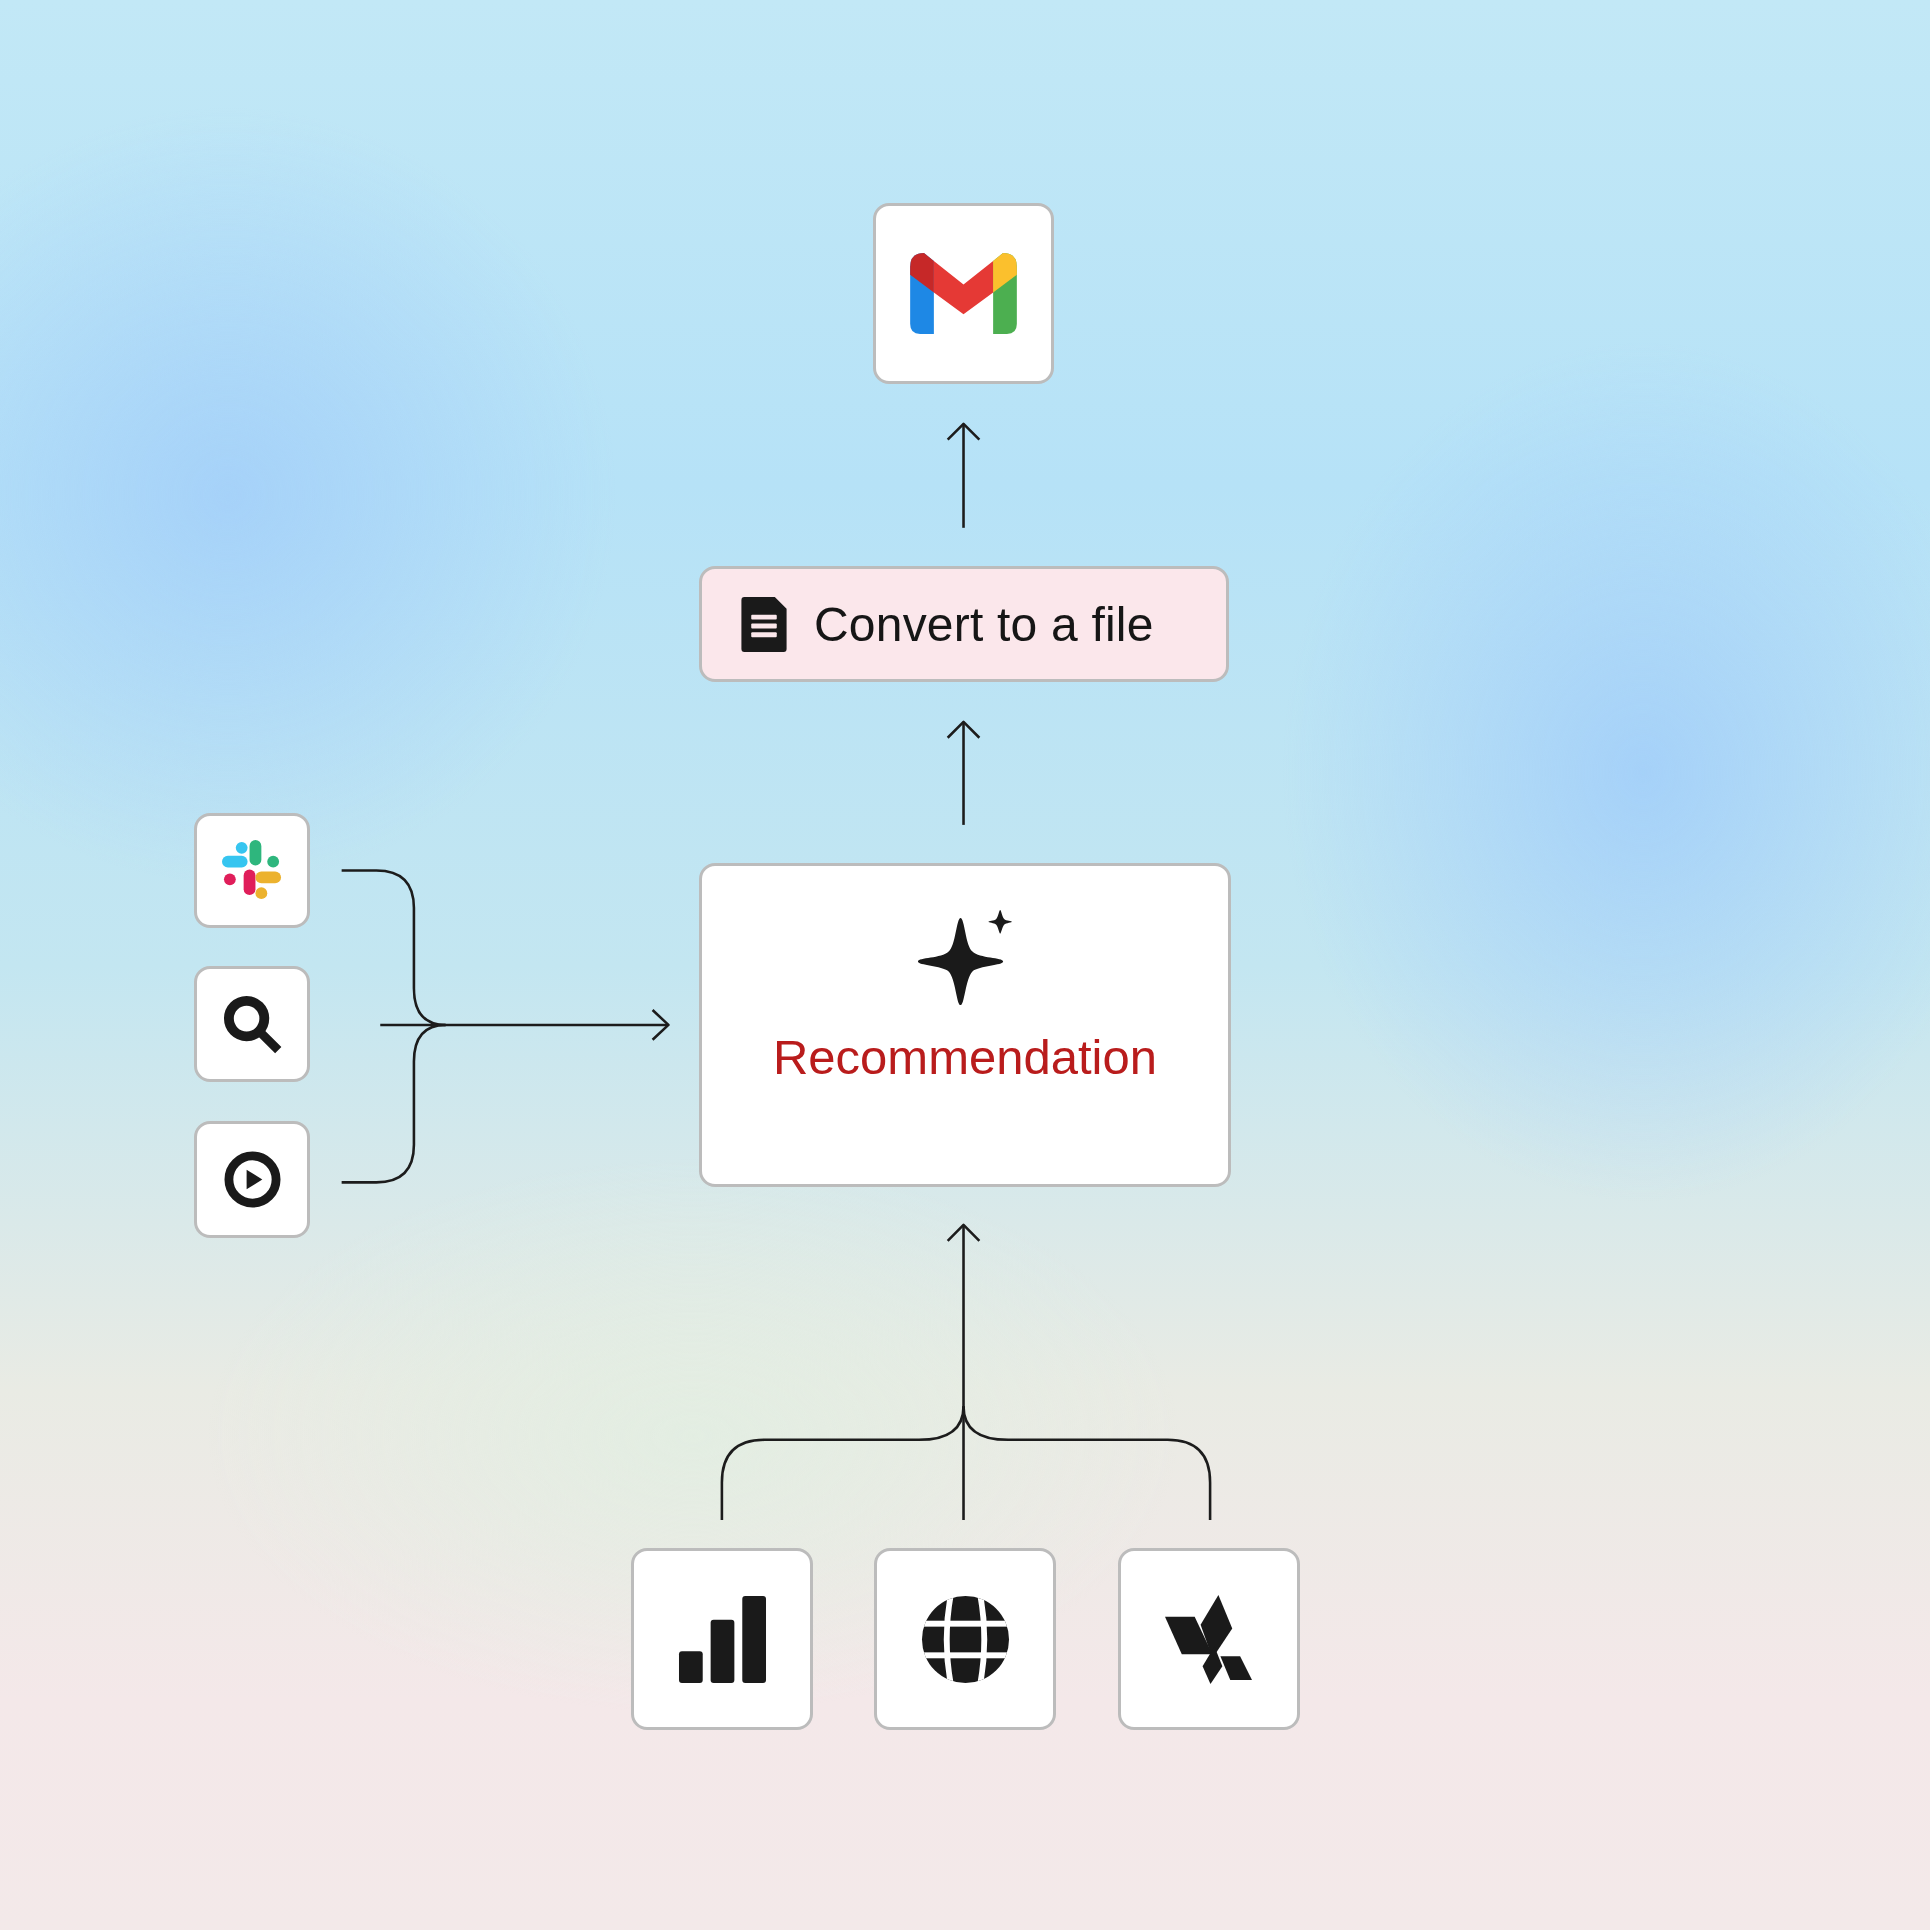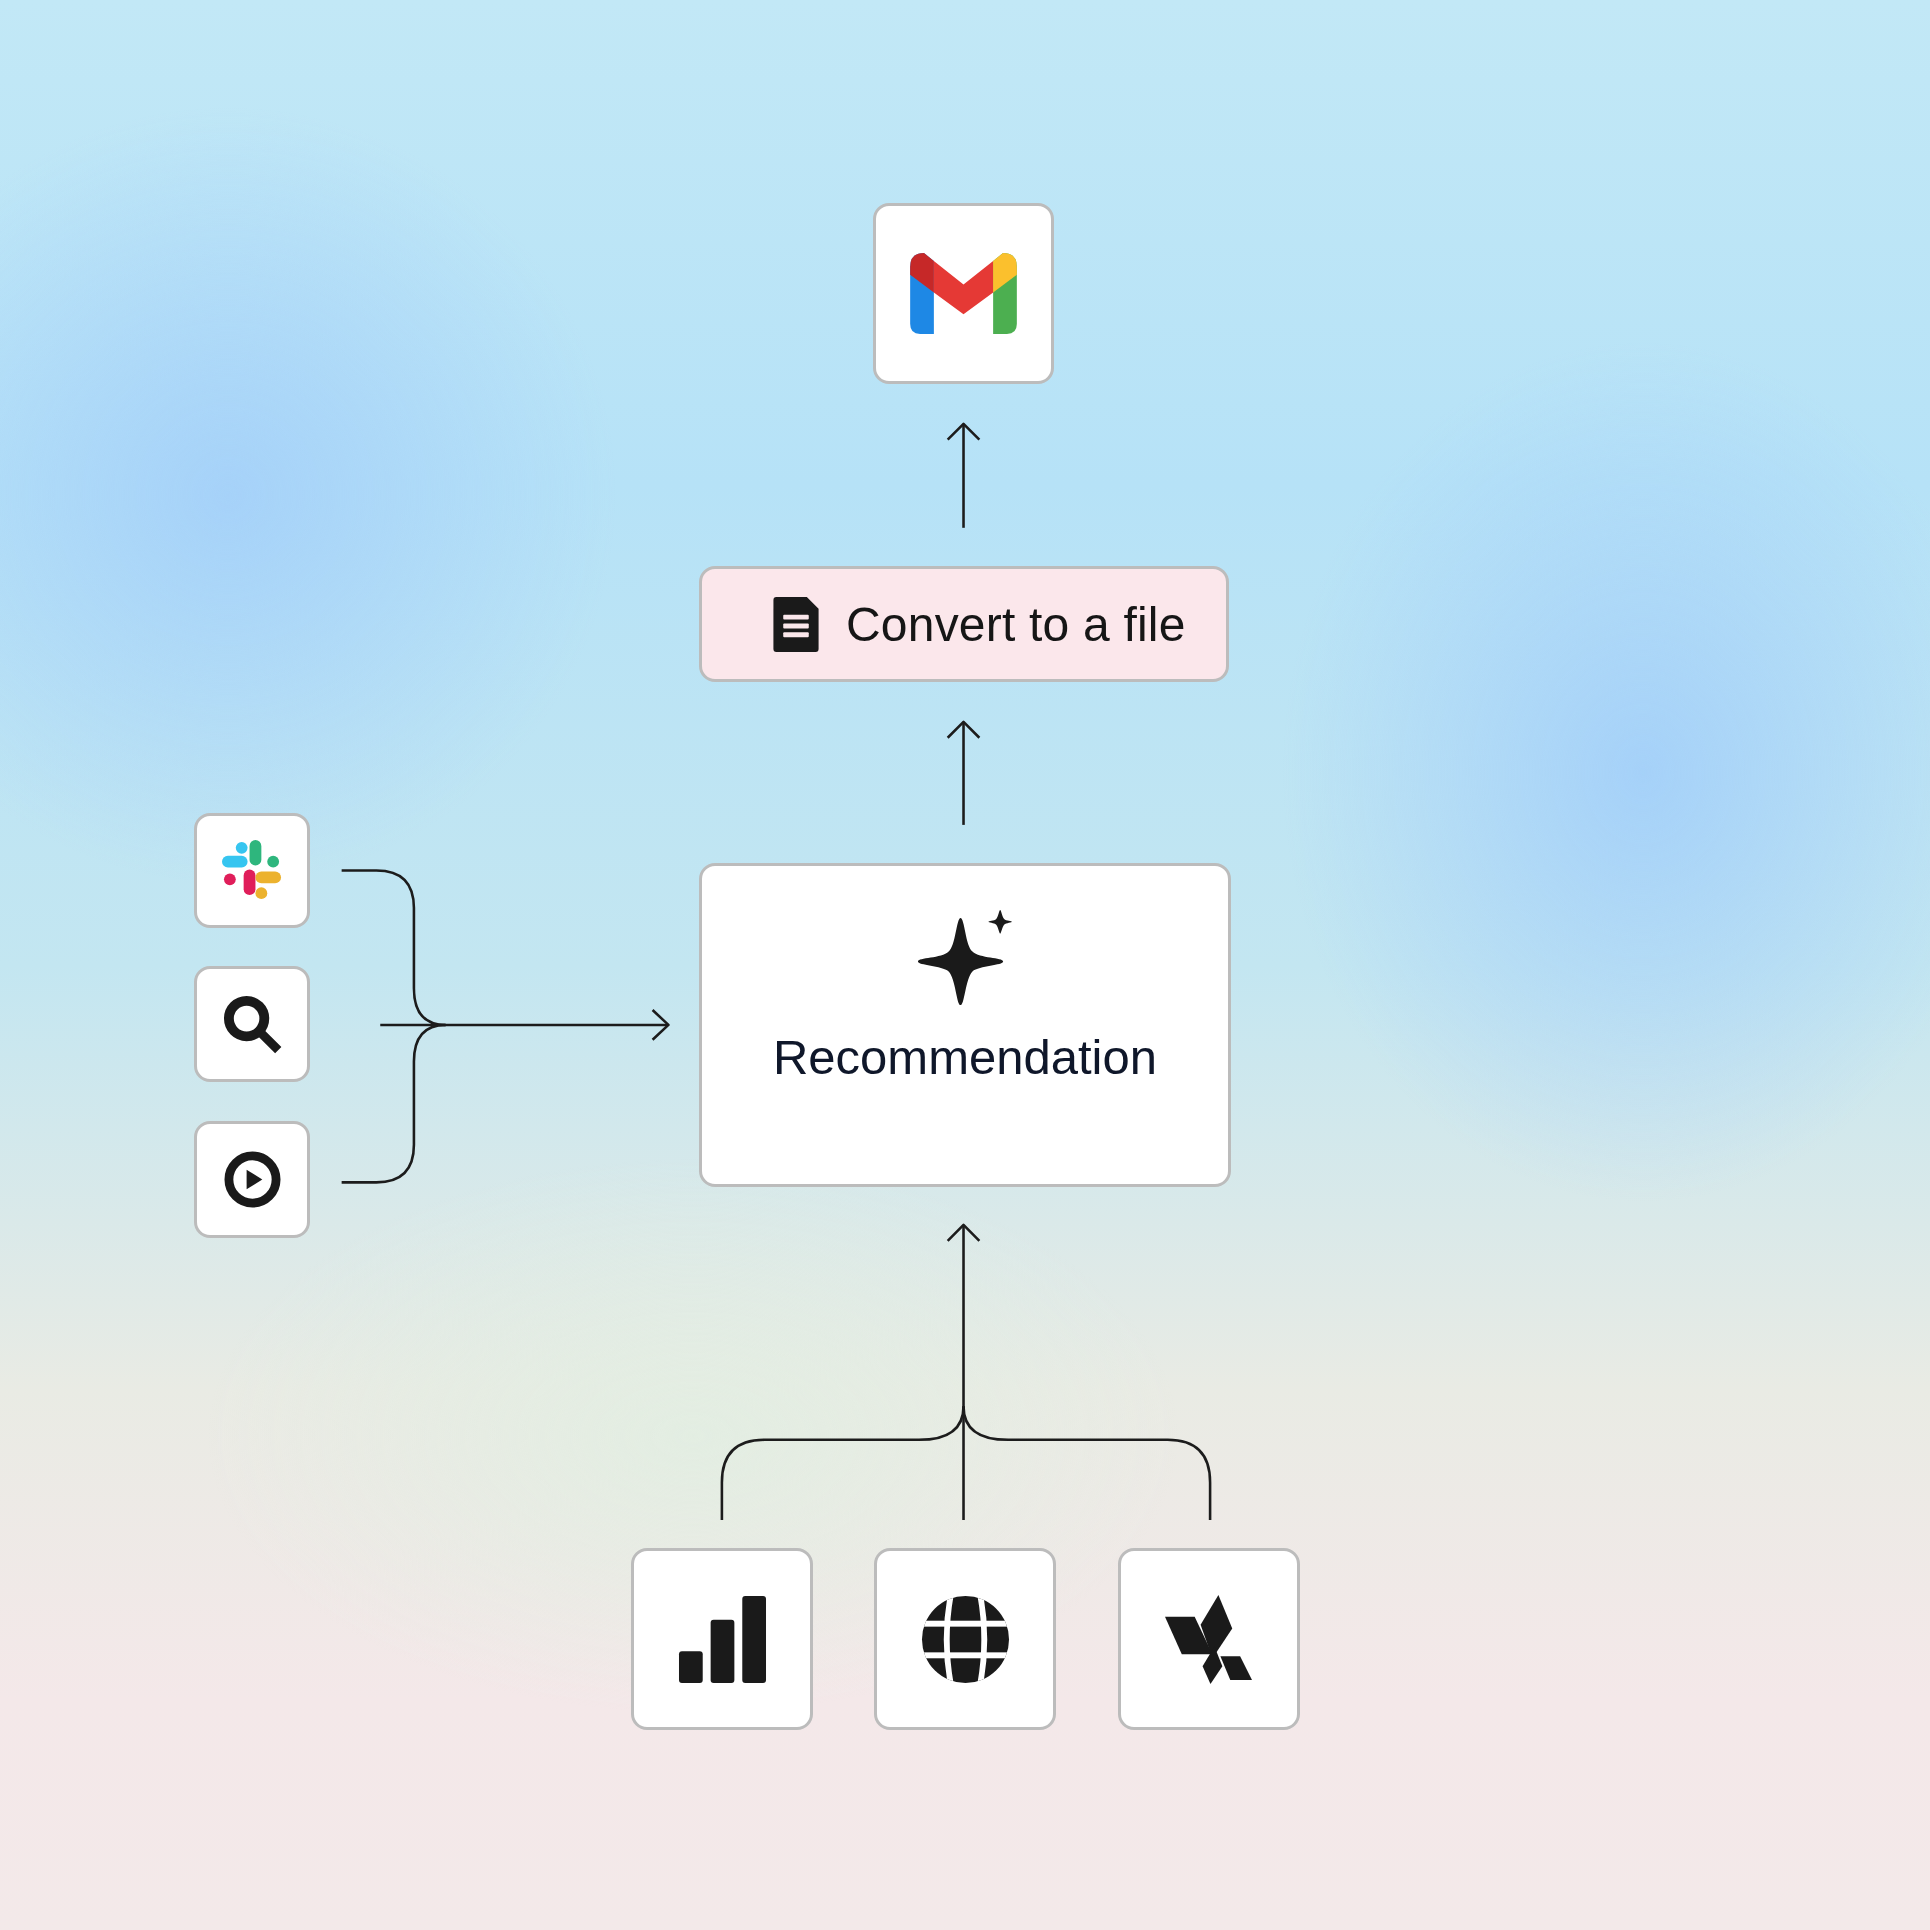--- a/index.html
+++ b/index.html
@@ -17,21 +17,21 @@
     border: 3px solid #bcbcbc; border-radius: 16px;
     display: flex; align-items: center; justify-content: center;
   }
   .card.pink { background: #fbe7eb; }
   svg.overlay { position: absolute; left: 0; top: 0; width: 1931px; height: 1931px; pointer-events: none; }
   .label-convert {
     font-size: 48px; color: #161616; letter-spacing: 0.2px; white-space: nowrap;
   }
   .engine-text {
     position: absolute; left: 0; right: 0; top: 1030px; text-align: center;
-    font-size: 49px; line-height: 54px; color: #0f172a;
+    font-size: 49px; line-height: 54px; color: #b91c1c;
   }
 </style>
 </head>
 <body>
 
 <svg class="overlay" viewBox="0 0 1950 1950">
   <g fill="none" stroke="#1c1c1c" stroke-width="2.6" stroke-linecap="butt" stroke-linejoin="round">
 
     <path d="M973 533 V428"></path>
     <path d="M957 444 L973 428 L989 444"></path>
@@ -55,21 +55,21 @@
   <svg width="107" height="81" viewBox="0 0 108 82">
     <path d="M0 14 Q0 0 14 0 L24 8 V82 H10 Q0 82 0 72 Z" fill="#1e88e5"></path>
     <path d="M108 14 Q108 0 94 0 L84 8 V82 H98 Q108 82 108 72 Z" fill="#4caf50"></path>
     <path d="M0 14 Q0 0 14 0 L24 8 V40 L0 22 Z" fill="#c62828"></path>
     <path d="M24 8 L54 32 L84 8 V40 L54 62 L24 40 Z" fill="#e53935"></path>
     <path d="M108 14 Q108 0 94 0 L84 8 V40 L108 22 Z" fill="#fbc02d"></path>
   </svg>
 
 </div>
 
-<div class="card pink" style="left:699px; top:566px; width:530px; height:116px; justify-content:flex-start; padding-left:71px;">
+<div class="card pink" style="left:699px; top:566px; width:530px; height:116px; justify-content:flex-start; padding-left:39px;">
   <svg width="46" height="55" viewBox="0 0 46 56" style="margin-right:27px;">
     <path d="M3 0 H34 L46 12 V53 Q46 56 43 56 H3 Q0 56 0 53 V3 Q0 0 3 0 Z" fill="#1a1a1a"></path>
     <rect x="10" y="18" width="26" height="5" rx="1" fill="#fbe7eb"></rect>
     <rect x="10" y="27" width="26" height="5" rx="1" fill="#fbe7eb"></rect>
     <rect x="10" y="36" width="26" height="5" rx="1" fill="#fbe7eb"></rect>
   </svg>
   <span class="label-convert">Convert to a file</span>
 </div>
 
 <div class="card" style="left:699px; top:863px; width:532px; height:324px; display:block;">

